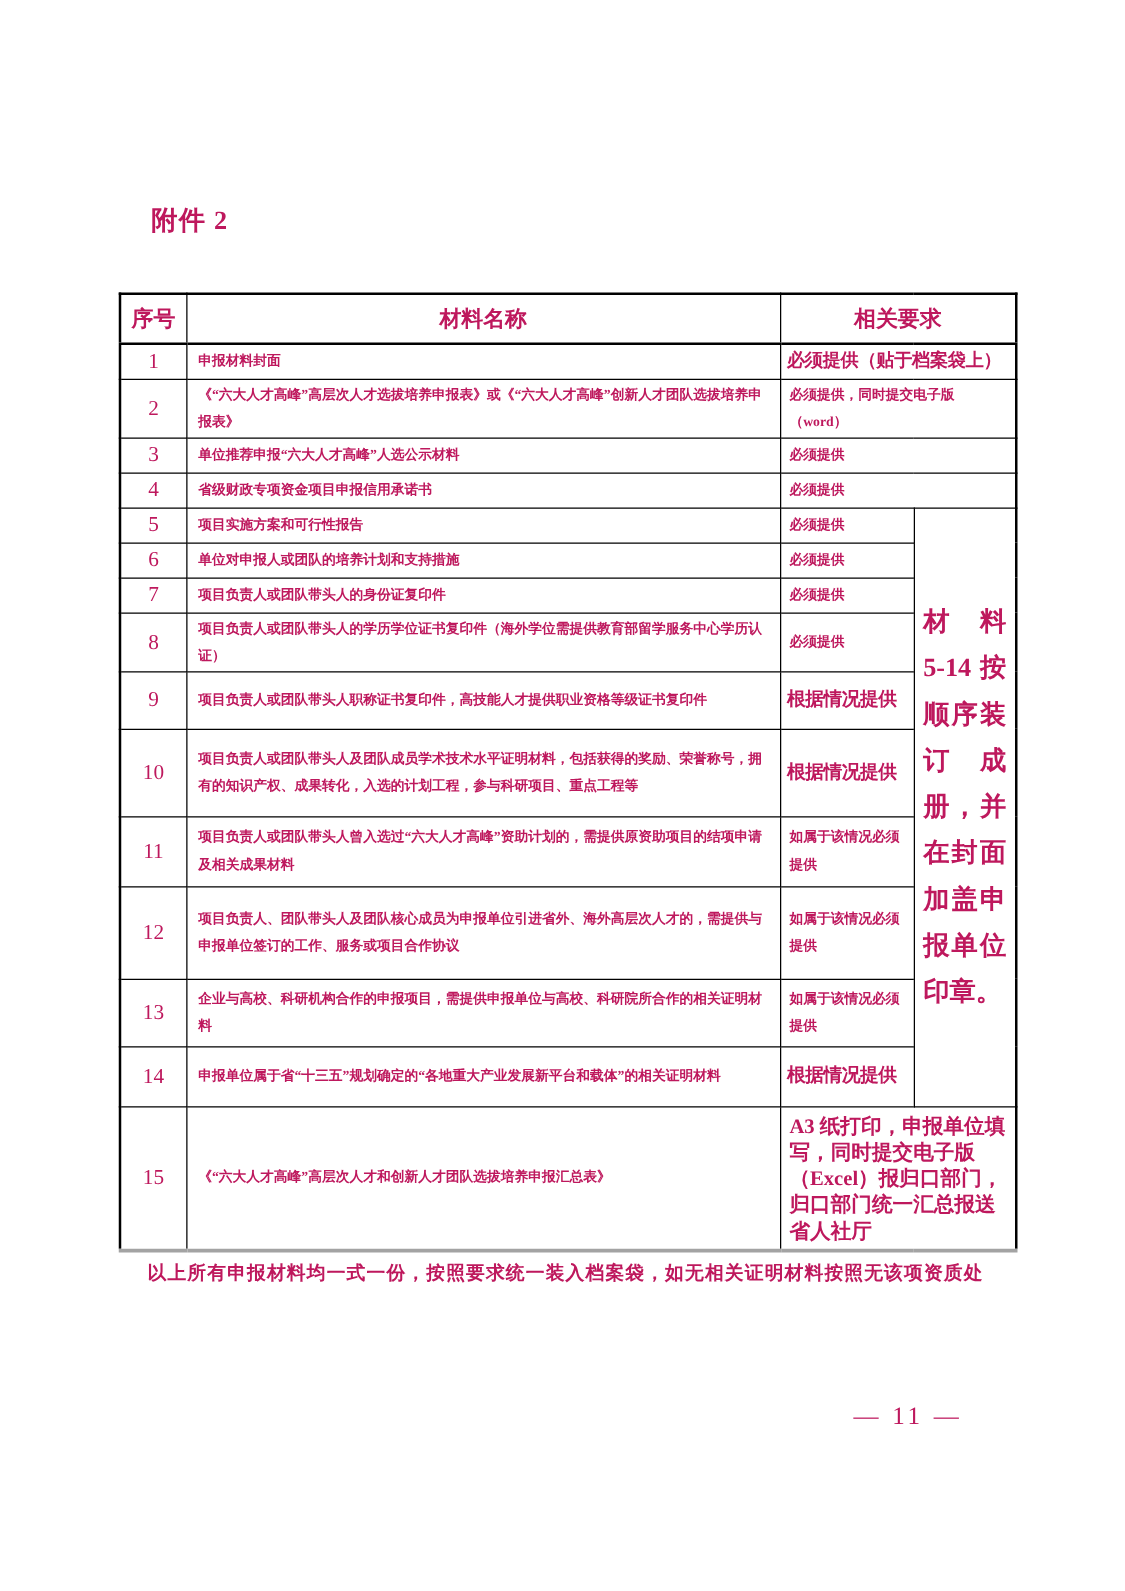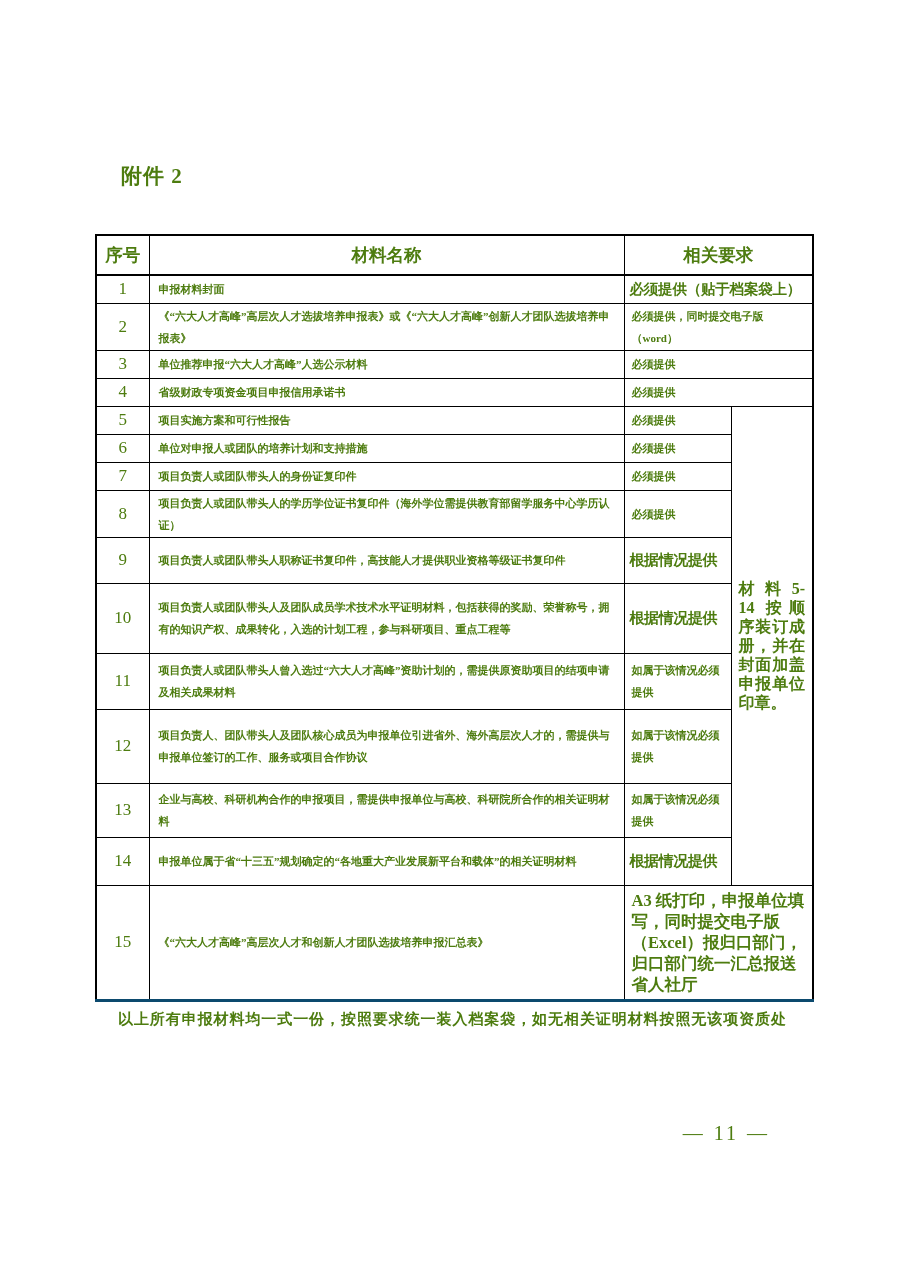--- a/index.html
+++ b/index.html
@@ -1,19 +1,19 @@
 <!DOCTYPE html>
 <html><head>
 <meta charset="utf-8">
 <style>
   html,body{margin:0;padding:0;background:#ffffff;}
   .page{
     position:relative;
     width:900px;height:1269px;
-    background:#ffffff;color:#4d7c0f;
+    background:#ffffff;color:#be185d;
     font-family:"Liberation Serif", serif;
     overflow:hidden;
   }
   .attachment-label{
     position:absolute;left:121px;top:162px;
     font-size:21px;font-weight:600;letter-spacing:1px;
   }
   .doc-title{
     position:absolute;left:0;top:190px;width:100%;
     text-align:center;font-size:31px;font-weight:700;letter-spacing:2px;
@@ -40,25 +40,25 @@
     text-align:center;font-weight:400;font-size:17px;padding:0;
     font-family:"Liberation Serif", serif;
   }
   td.mat{padding-left:9px;padding-right:4px;}
   td.req{padding-left:7px;padding-right:3px;}
   td.req.tight{font-size:14.5px;white-space:nowrap;padding-left:5px;letter-spacing:-0.2px;}
   td.req.condensed{font-size:15px;white-space:nowrap;letter-spacing:-0.4px;padding-left:5px;}
   td.req.multiline-req{font-size:16.5px;line-height:21px;padding-top:4px;padding-bottom:4px;}
   td.side-note{
     padding:4px 7px;
-    font-size:16px;line-height:19px;
+    font-size:21px;line-height:37px;
     text-align:justify;text-justify:inter-character;
     vertical-align:middle;
   }
-  tr.last-row td{border-bottom:3px solid #0c4a6e;margin-left:14px;}
+  tr.last-row td{border-bottom:3px solid #a3a3a3;margin-left:14px;}
   .footer-note{
     position:absolute;left:118px;top:1006px;width:668px;
     font-size:15px;font-weight:600;
   }
   .footer-note .line{
     text-align:justify;text-align-last:justify;text-justify:inter-character;
     line-height:26px;margin-bottom:24px;
   }
   .page-number{
     position:absolute;top:1122px;right:130px;

